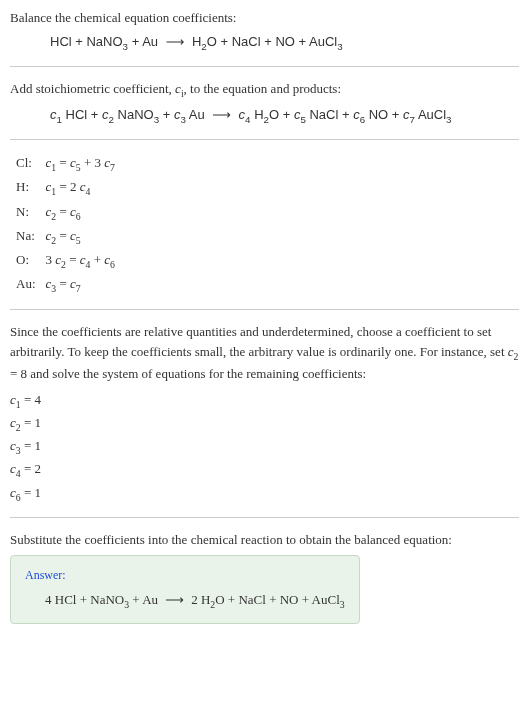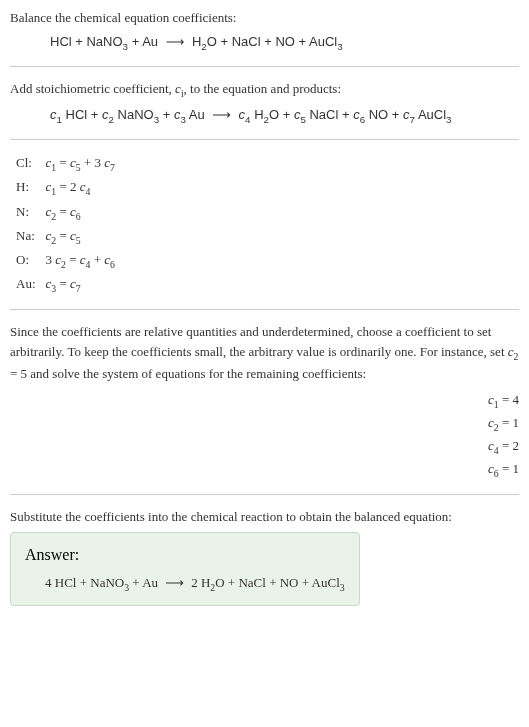--- a/index.html
+++ b/index.html
@@ -50,33 +50,32 @@
       vertical-align: baseline;
     }
     .atom-table td:first-child {
       padding-right: 4px;
     }
     .coeff-list {
       margin-top: 6px;
     }
     .coeff-list div {
       margin-bottom: 1px;
-      text-align: right;
     }
     .answer-box {
       background: #eaf3ea;
       border: 1px solid #c5d9c5;
       border-radius: 4px;
       padding: 10px 14px;
       display: inline-block;
       margin-top: 6px;
     }
     .answer-label {
-      color: #000000;
-      font-size: 16px;
+      color: #1d4ed8;
+      font-size: 12px;
       margin-bottom: 6px;
     }
     .answer-equation {
       padding-left: 20px;
       text-align: center;
     }
     .arrow {
       padding: 0 4px;
     }
   </style>
@@ -131,25 +130,26 @@
       <td><span class="coeff">c</span><span class="sub-coeff">3</span> = <span class="coeff">c</span><span class="sub-coeff">7</span></td>
     </tr>
   </tbody>
     </table>
 </div>
 
 <hr class="divider">
 
 <div class="section">
   <div>
-    <span>Since the coefficients are relative quantities and underdetermined, choose a coefficient to set arbitrarily. To keep the coefficients small, the arbitrary value is ordinarily one. For instance, set </span><span class="coeff">c</span><span class="sub-coeff">2</span><span> = 5 and solve the system of equations for the remaining coefficients:</span>
+    <span>Since the coefficients are relative quantities and underdetermined, choose a coefficient to set arbitrarily. To keep the coefficients small, the arbitrary value is ordinarily one. For instance, set </span><span class="coeff">c</span><span class="sub-coeff">2</span><span> = 8 and solve the system of equations for the remaining coefficients:</span>
   </div>
   <div class="coeff-list">
     <div><span class="coeff">c</span><span class="sub-coeff">1</span><span> = 4</span></div>
     <div><span class="coeff">c</span><span class="sub-coeff">2</span><span> = 1</span></div>
+    <div><span class="coeff">c</span><span class="sub-coeff">3</span><span> = 1</span></div>
     <div><span class="coeff">c</span><span class="sub-coeff">4</span><span> = 2</span></div>
     <div><span class="coeff">c</span><span class="sub-coeff">6</span><span> = 1</span></div>
   </div>
 </div>
 
 <hr class="divider">
 
 <div class="section">
   <div>Substitute the coefficients into the chemical reaction to obtain the balanced equation:</div>
   <div class="answer-box">

